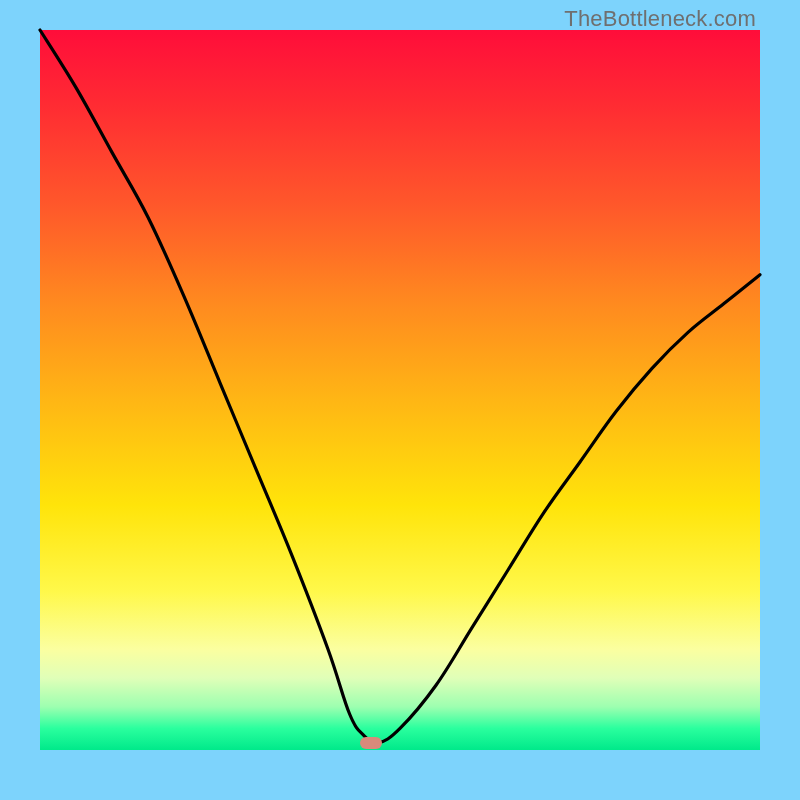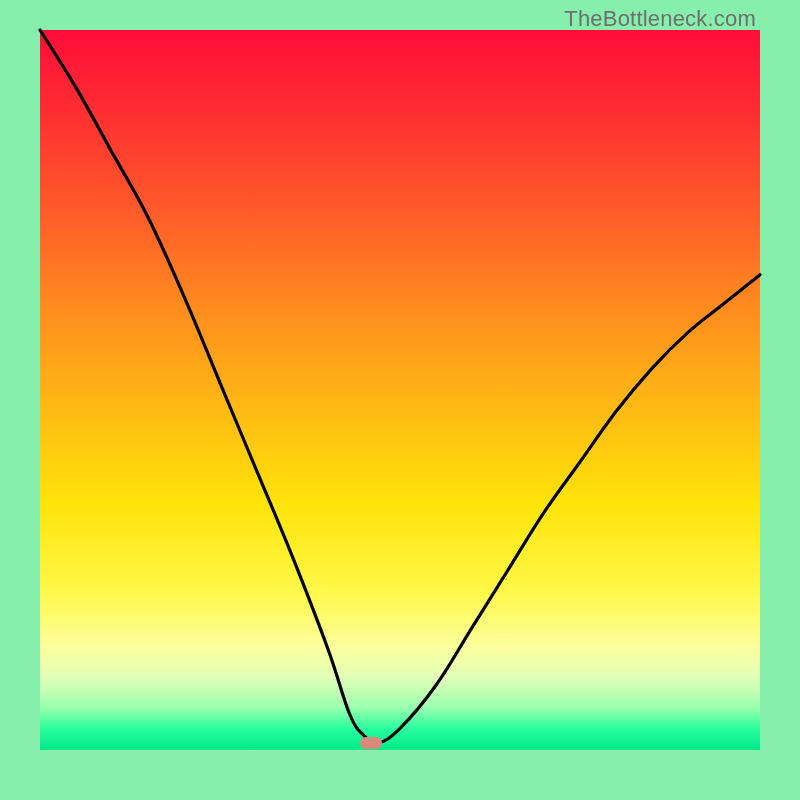--- a/index.html
+++ b/index.html
@@ -8,21 +8,21 @@
     width: 800px;
     height: 800px;
     background: #000;
     overflow: hidden;
     font-family: Arial, Helvetica, sans-serif;
   }
   .frame {
     position: relative;
     width: 800px;
     height: 800px;
-    background: #86efac;
+    background: #7dd3fc;
   }
   .plot {
     position: absolute;
     left: 40px;
     top: 30px;
     width: 720px;
     height: 720px;
     
     background: linear-gradient(to bottom,
       #ff0d3a 0%,

